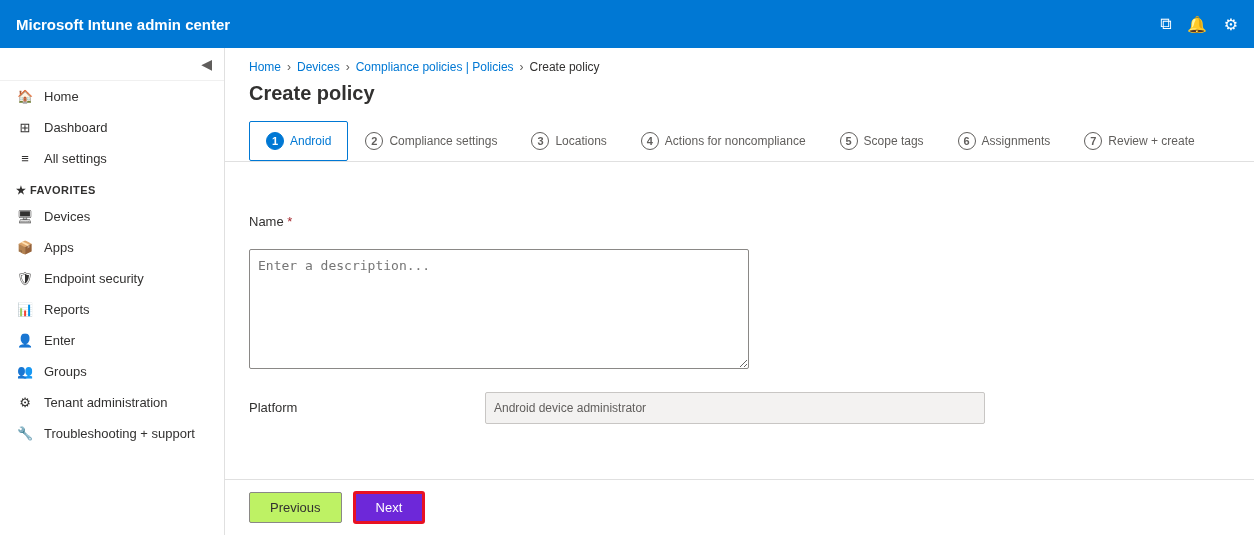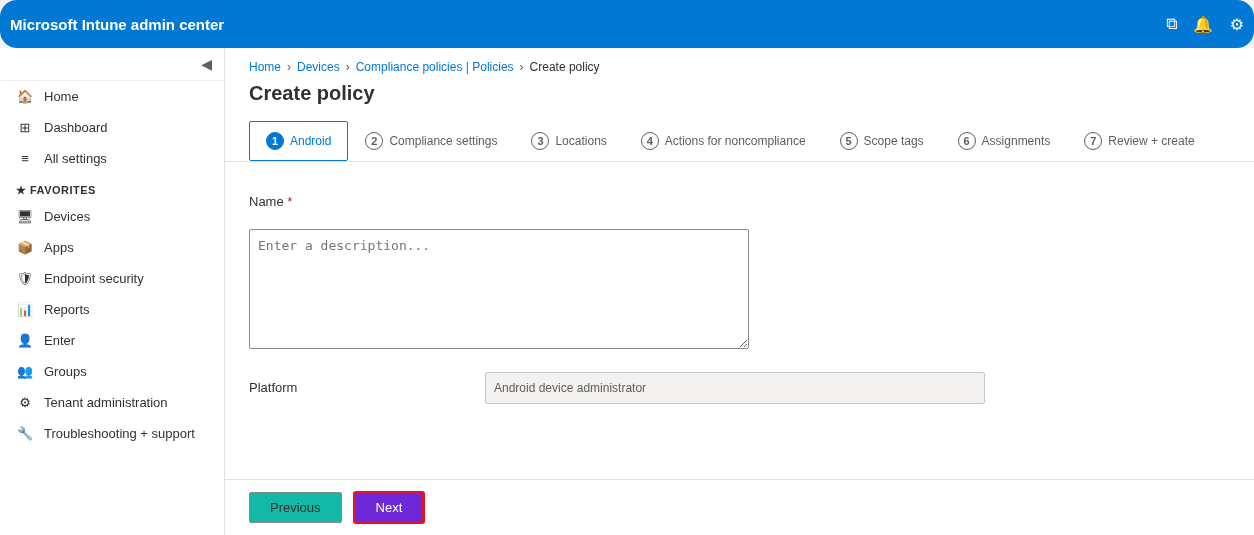--- a/index.html
+++ b/index.html
@@ -5,23 +5,22 @@
     * { box-sizing: border-box; margin: 0; padding: 0; }
     body { font-family: 'Segoe UI', Arial, sans-serif; font-size: 13px; background: #f3f2f1; display: flex; flex-direction: column; height: 535px; overflow: hidden; }
 
     
     .top-header {
       background: #0078d4;
       color: white;
       height: 48px;
       display: flex;
       align-items: center;
-      padding: 0 10px;
-      flex-shrink: 0;
-      border-radius: 17px;
+      padding: 0 16px;
+      flex-shrink: 0;
     }
     .top-header-title {
       font-size: 15px;
       font-weight: 600;
       flex: 1;
     }
     .top-header-icons {
       display: flex;
       gap: 16px;
     }
@@ -158,20 +157,21 @@
     .form-area {
       flex: 1;
       padding: 24px;
       overflow-y: auto;
     }
     .form-row {
       display: flex;
       align-items: flex-start;
       margin-bottom: 20px;
       gap: 16px;
+      margin-top: 20px;
     }
     .form-label {
       width: 220px;
       font-size: 13px;
       color: #323130;
       padding-top: 8px;
       flex-shrink: 0;
     }
     .form-label .required { color: #a4262c; }
     .form-control-wrap { flex: 1; max-width: 500px; }
@@ -229,21 +229,21 @@
       cursor: pointer;
       font-family: inherit;
     }
     .btn-primary {
       background: #6d28d9;
       color: #fff;
       border: 2px solid #e81123;
       box-shadow: 0 0 0 1px #e81123;
     }
     .btn-secondary {
-      background: #14b8a6;
+      background: #bef264;
       color: #323130;
       border: 1px solid #8a8886;
     }
   </style>
 </head>
 <body>
 
 <div class="top-header">
   <span class="top-header-title">Microsoft Intune admin center</span>
   <div class="top-header-icons">

